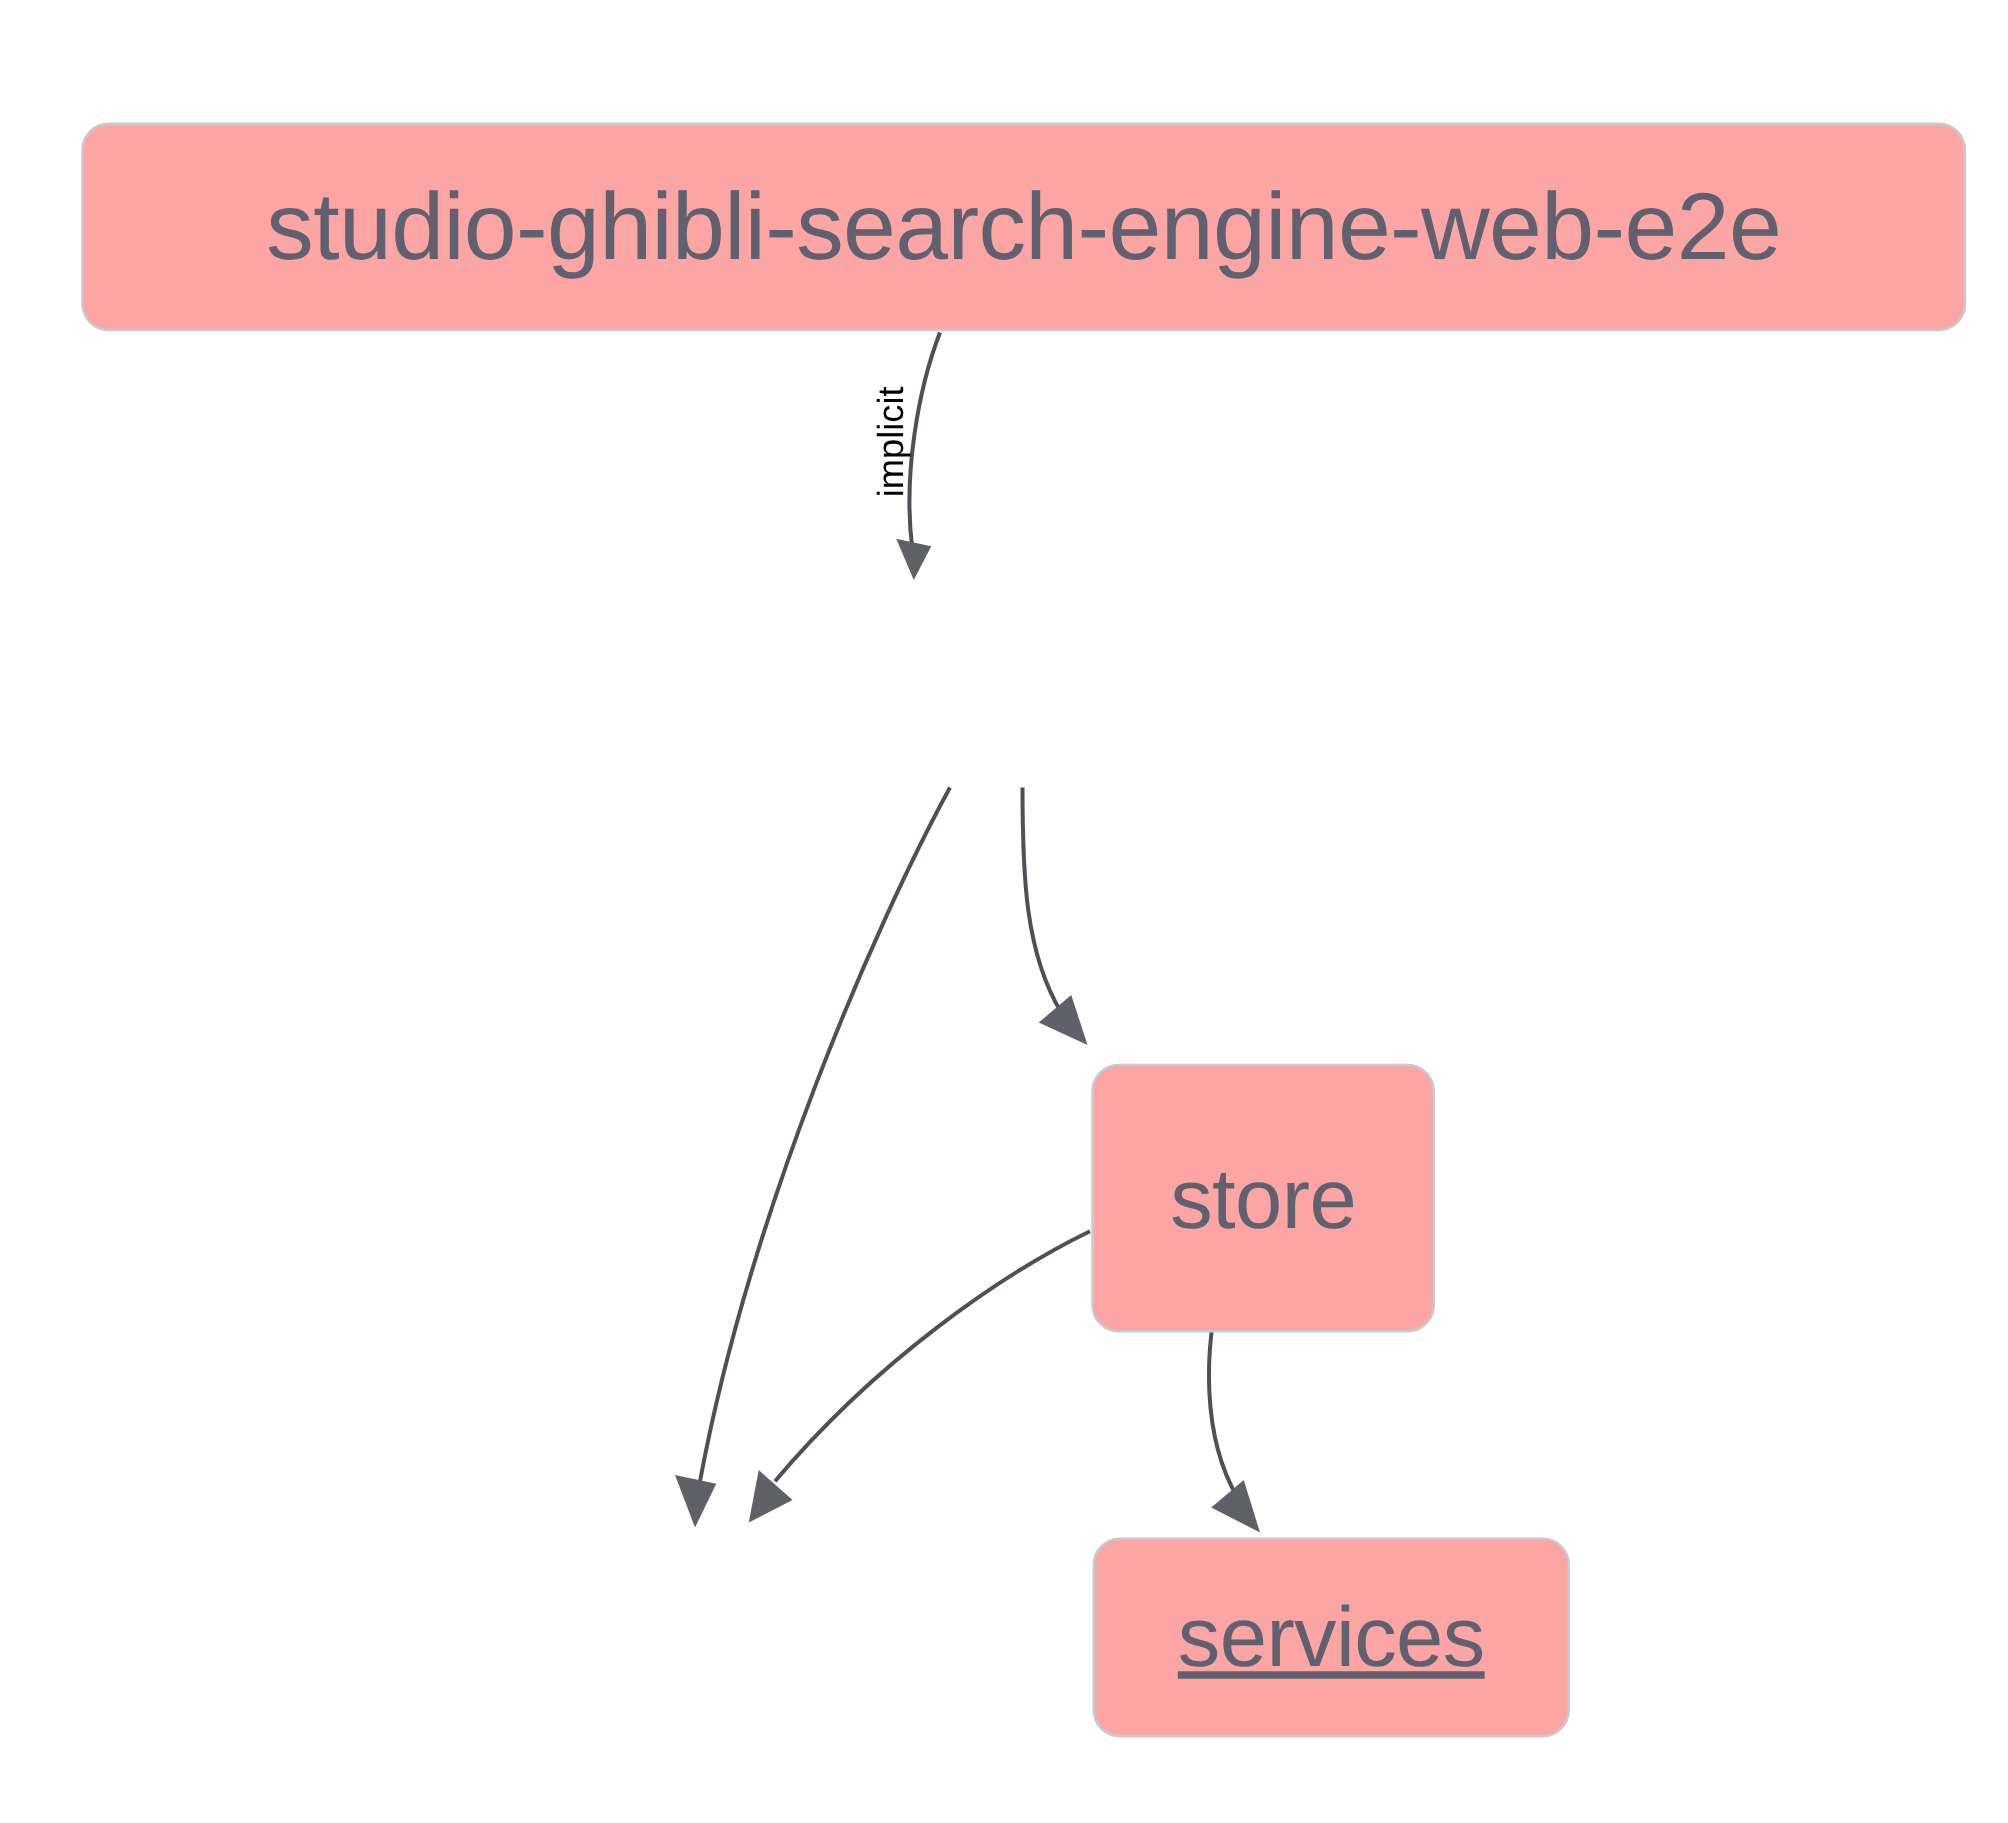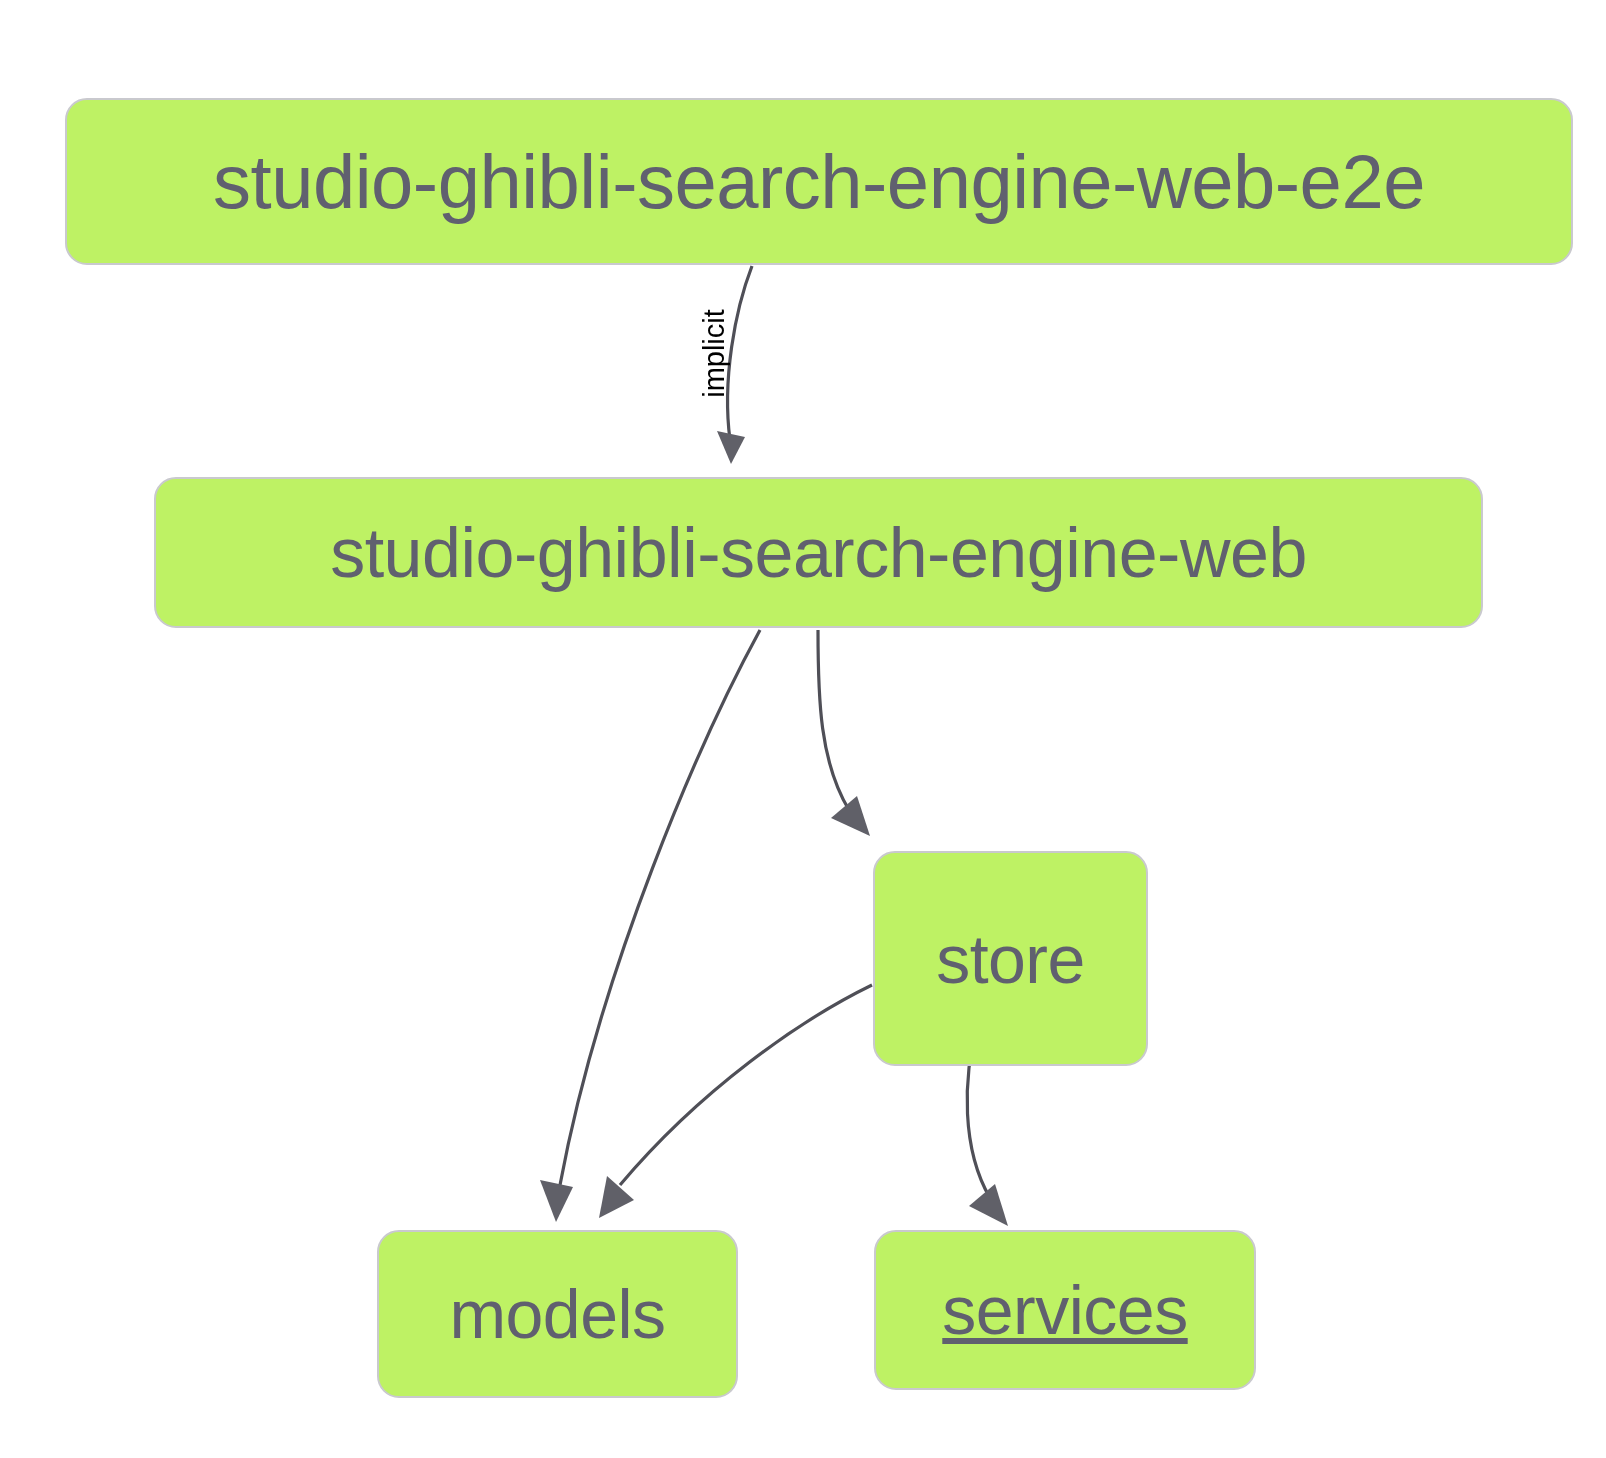--- a/index.html
+++ b/index.html
@@ -11,21 +11,21 @@
     position: relative;
     width: 1606px;
     height: 1458px;
     background: #ffffff;
     overflow: hidden;
     font-family: "Liberation Sans", sans-serif;
   }
   .node {
     position: absolute;
     box-sizing: border-box;
-    background: #bef264;
+    background: #fca5a5;
     border: 2.5px solid #c9c9ce;
     border-radius: 22px;
     display: flex;
     align-items: center;
     justify-content: center;
     color: #60606f;
     font-family: "Liberation Sans", sans-serif;
     font-weight: 400;
     letter-spacing: -0.5px;
     white-space: nowrap;
@@ -96,23 +96,21 @@
     </g>
 
     <g>
       <path class="edge-path" d="M 978,1021 C 962,1080 962,1150 990,1198"></path>
       <polygon class="edge-head" points="1008,1226 969,1206 995,1184"></polygon>
     </g>
   </svg>
 
   <div class="node" id="node-root">studio-ghibli-search-engine-web-e2e</div>
 
-  <div class="node" id="node-web">studio-ghibli-search-engine-web</div>
 
   <div class="node" id="node-store">store</div>
 
-  <div class="node" id="node-models">models</div>
 
   <div class="node" id="node-services">services</div>
 
   <div class="edge-label" id="edge-label-implicit">implicit</div>
 
 </div>
 
 </body></html>

